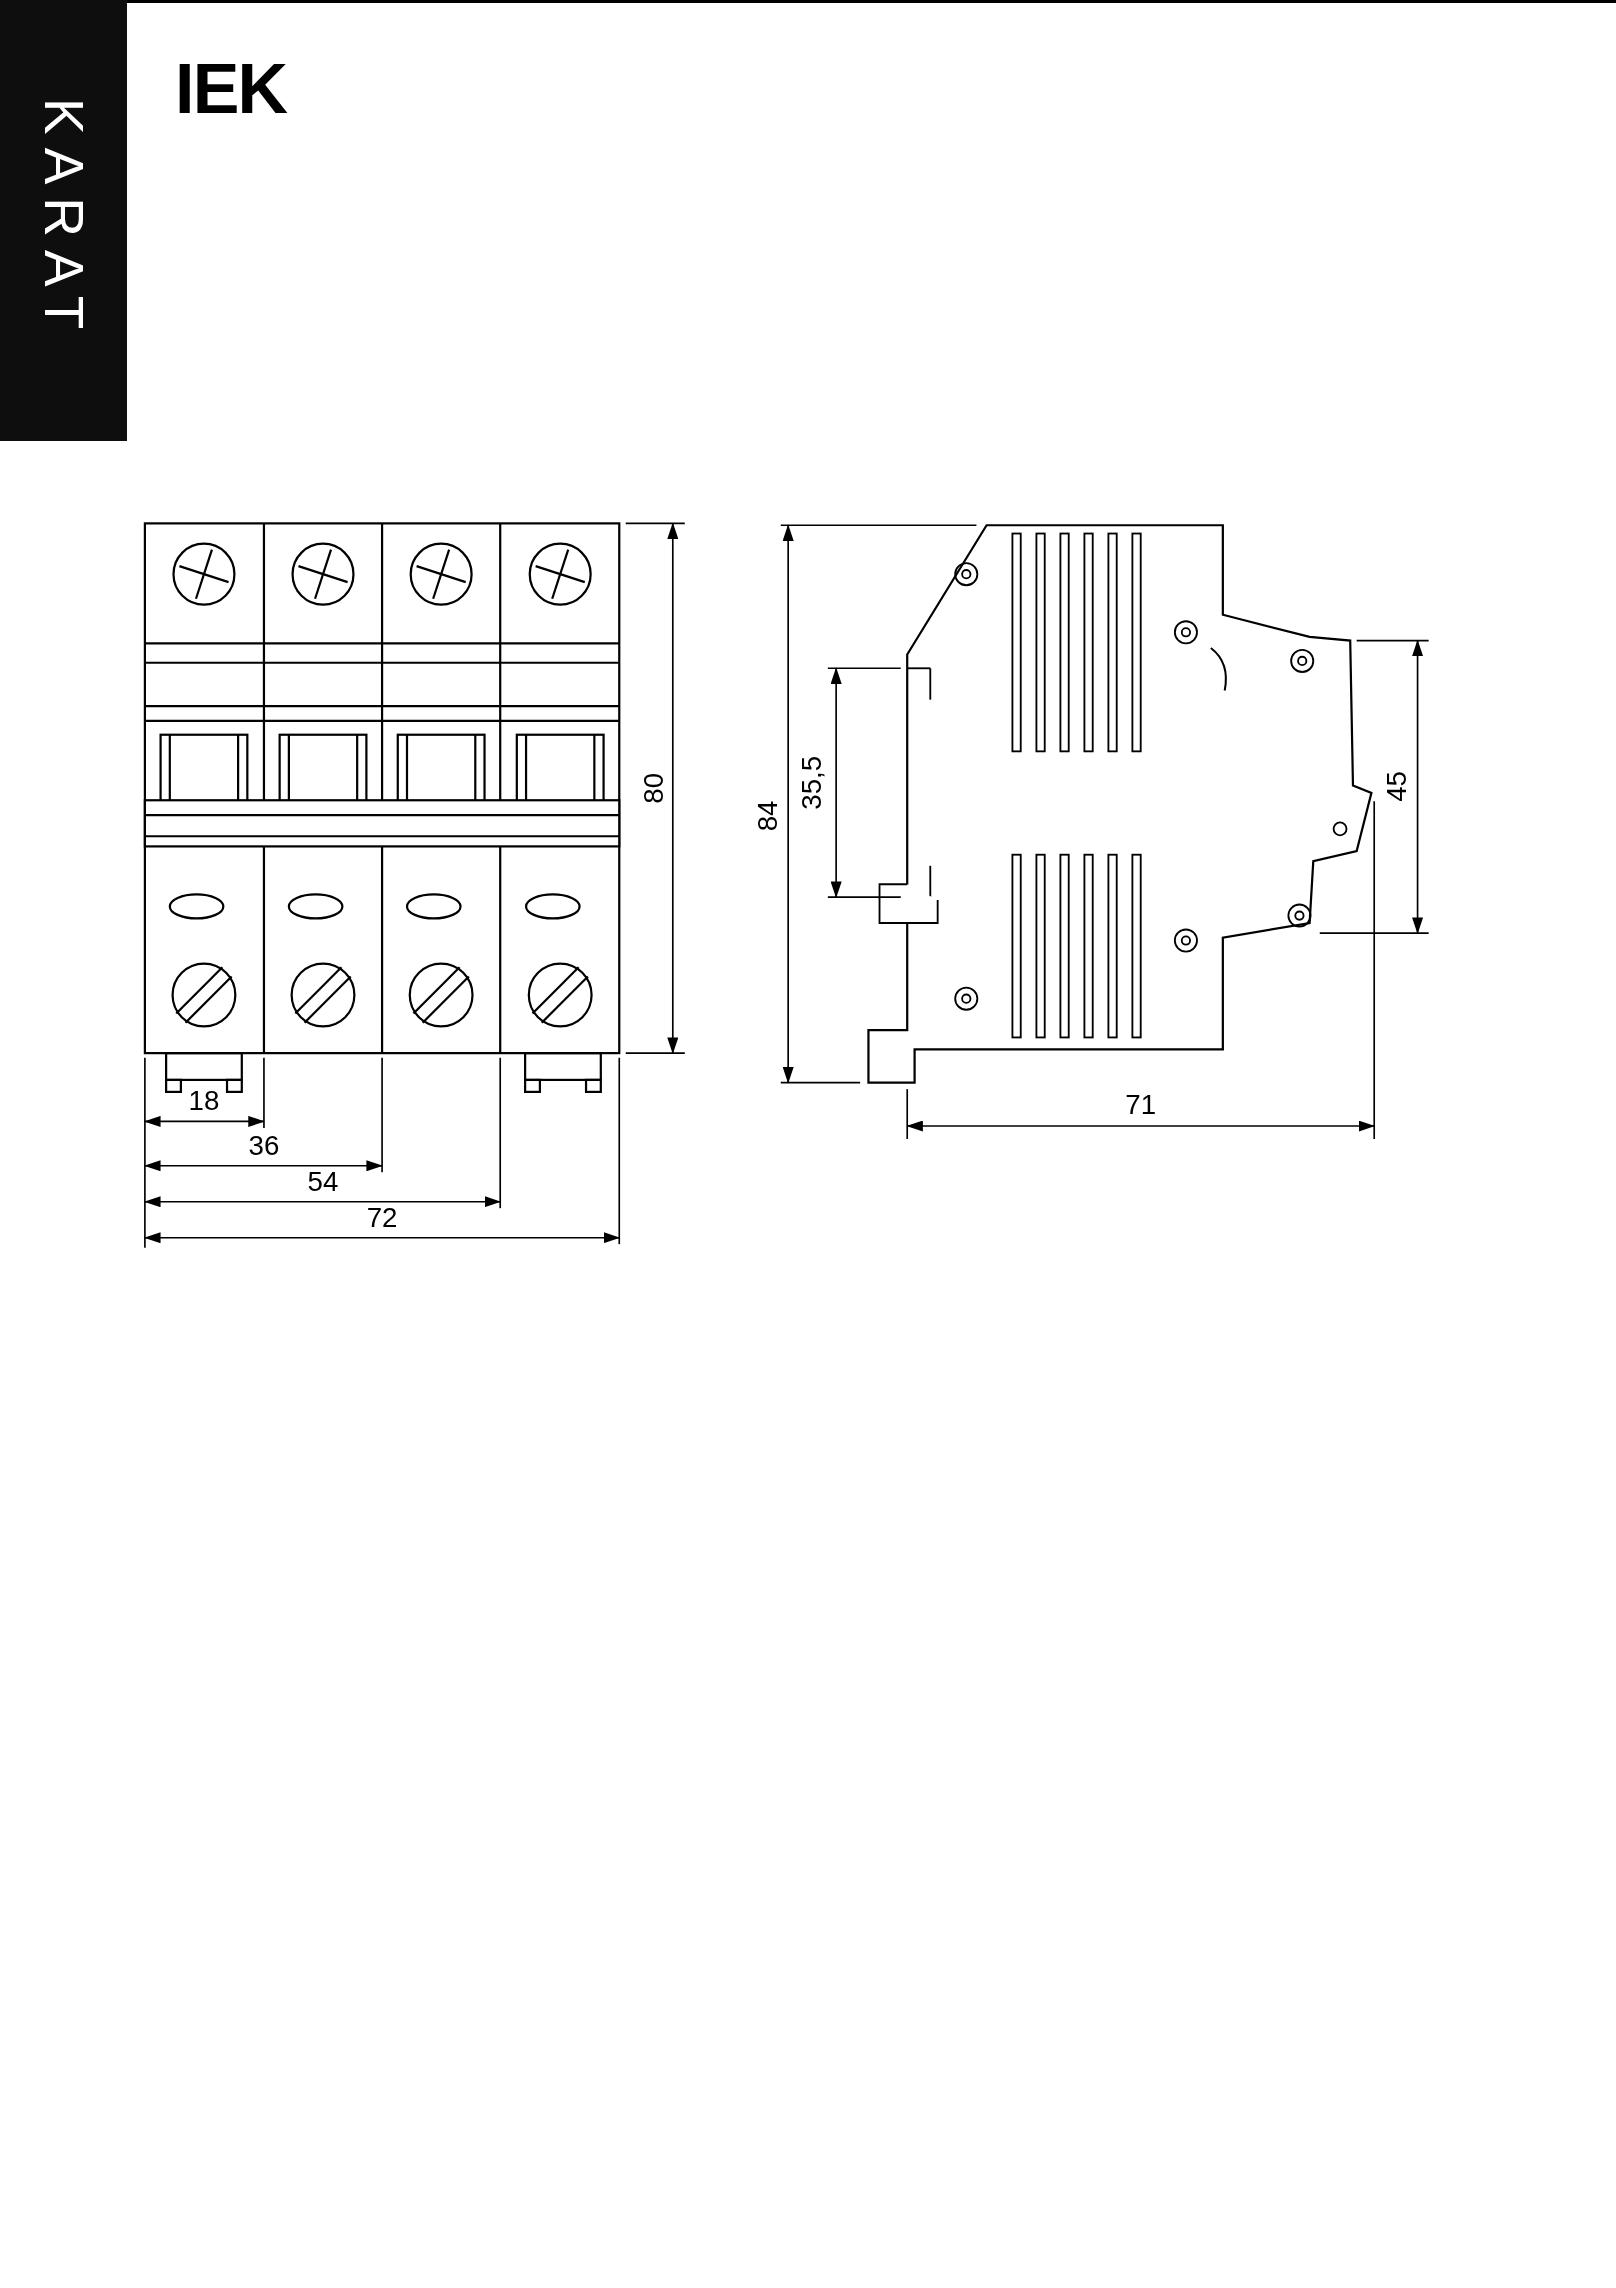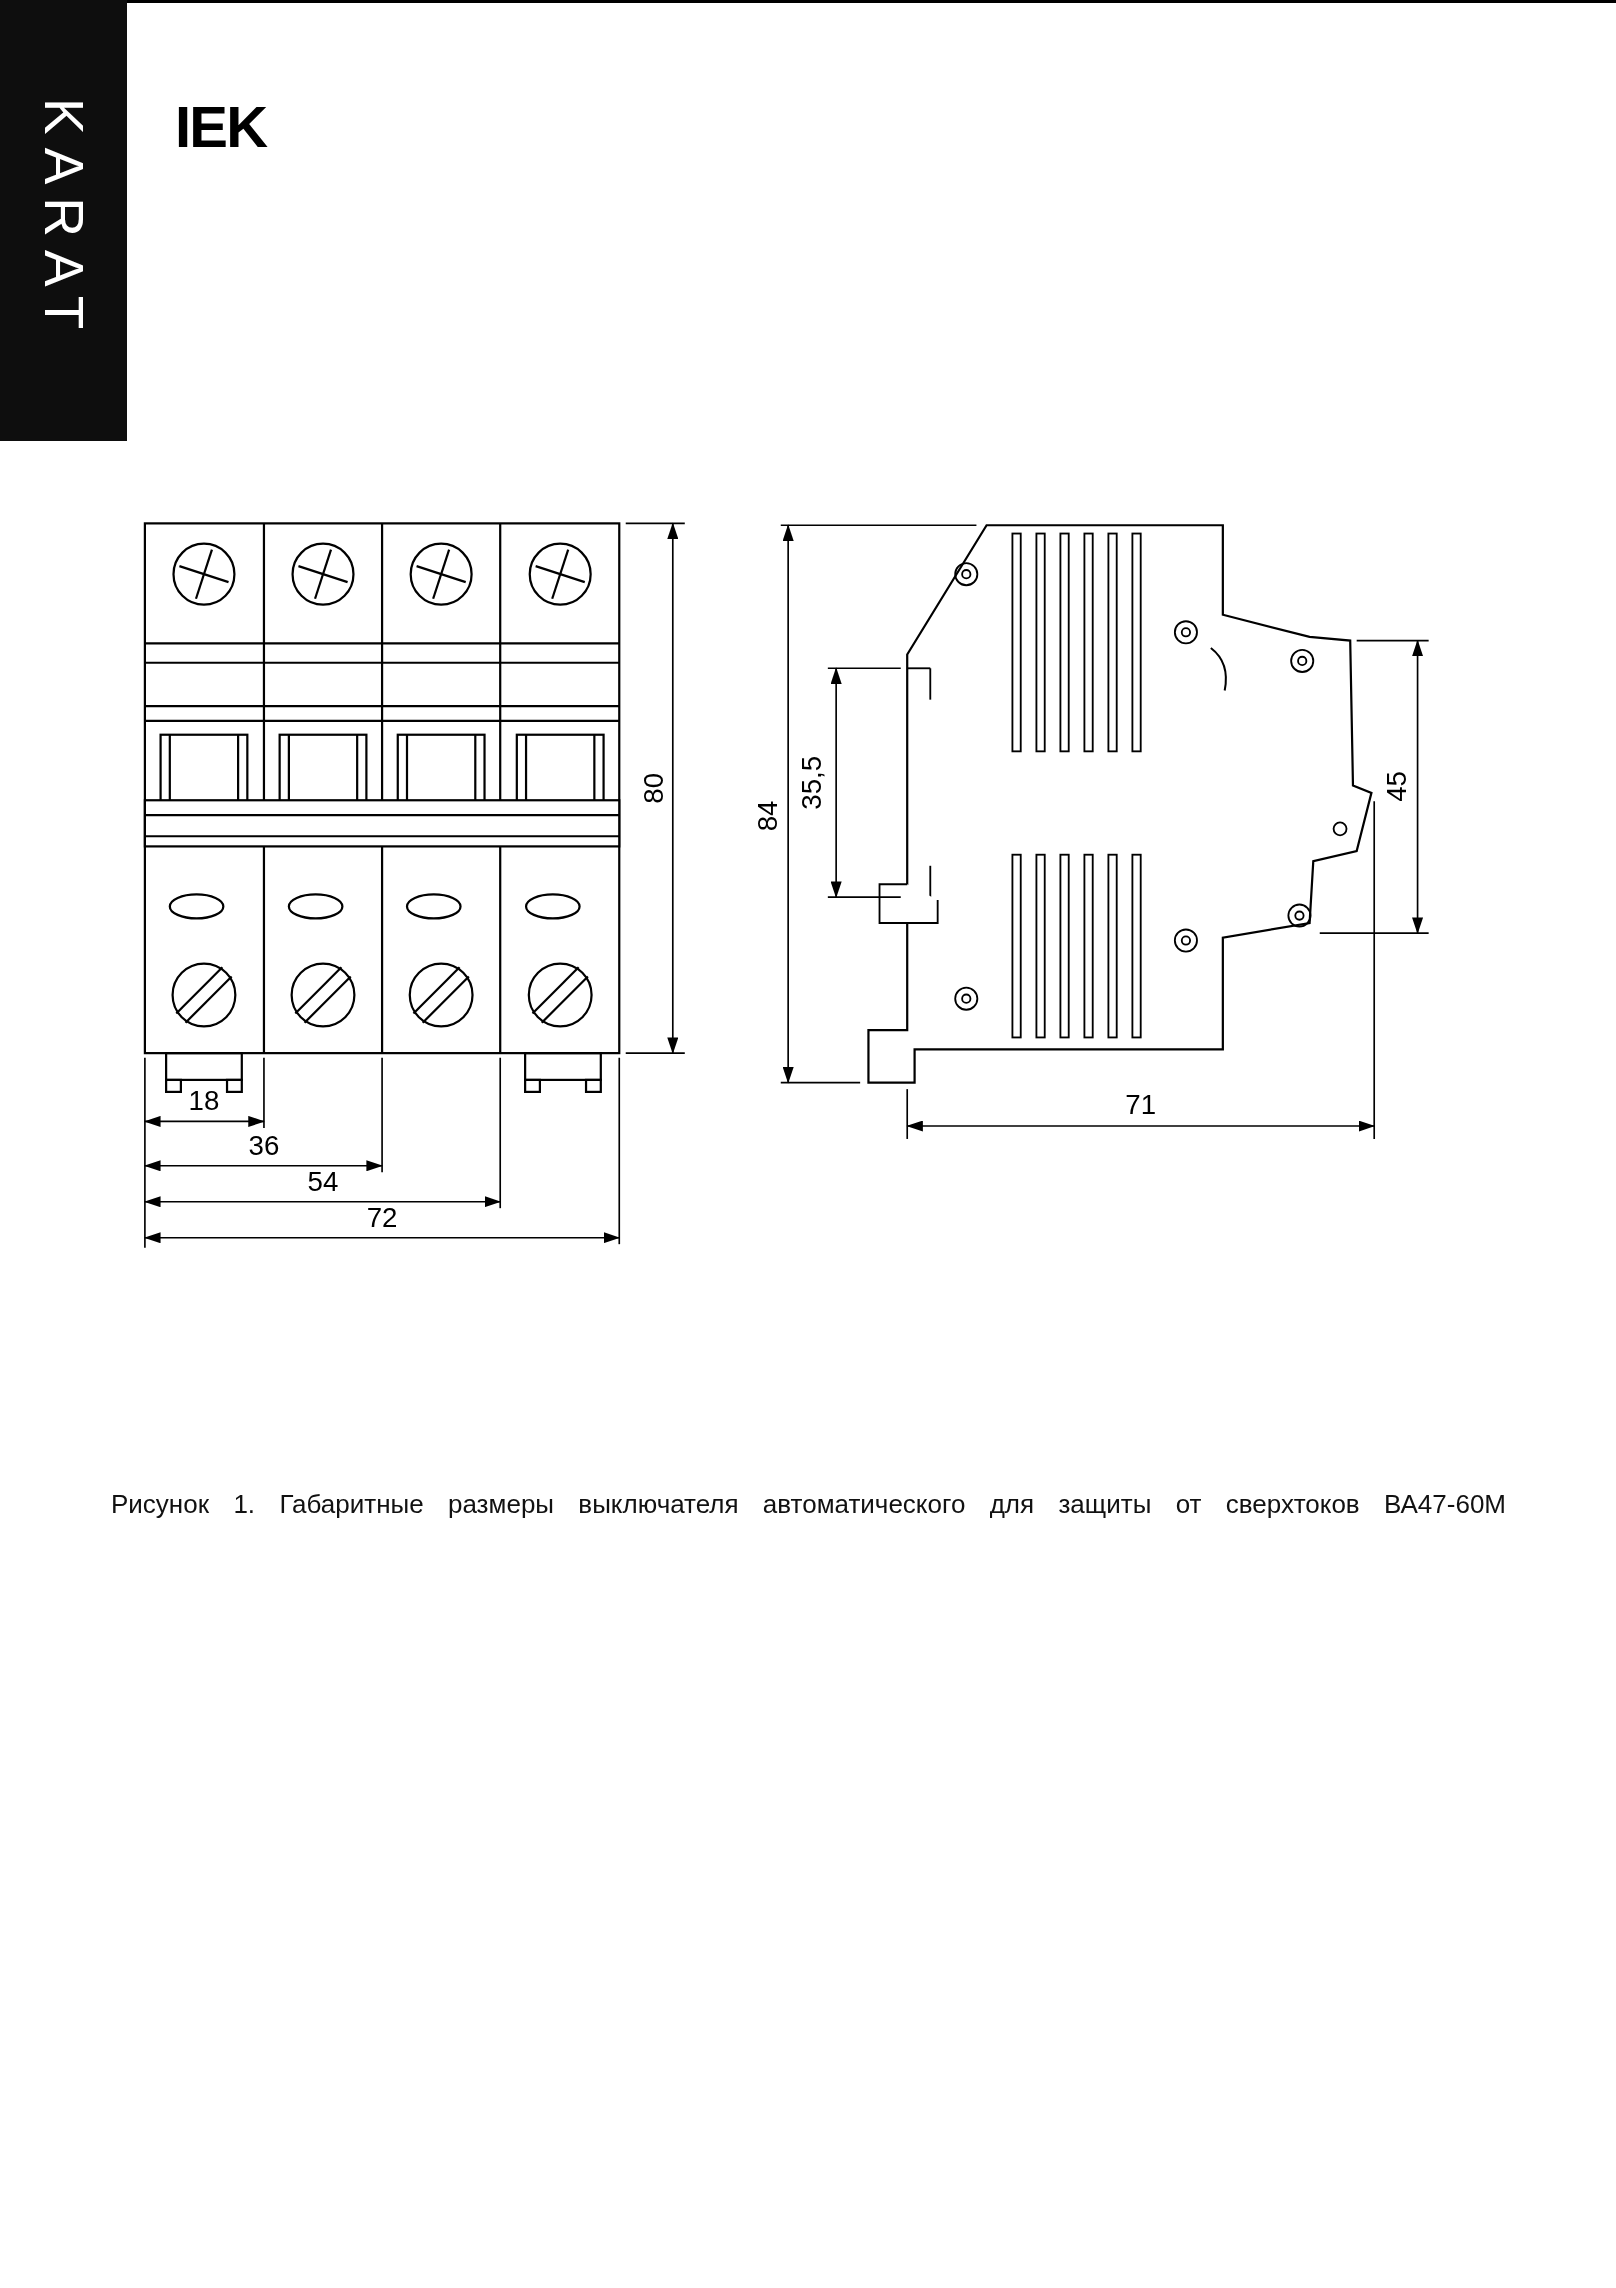--- a/index.html
+++ b/index.html
@@ -20,25 +20,24 @@
   }
   .spine-text{
     writing-mode:vertical-rl;
     color:#ffffff;
     font-size:55px;
     letter-spacing:13px;
     font-weight:400;
   }
   .logo{
     position:absolute;left:175px;top:54px;
-    font-size:58px;line-height:1;
+    font-size:70px;line-height:1;
     font-weight:bold;
     letter-spacing:-1.8px;
     color:#000;
-    margin-top:44px;
   }
   .caption{
     position:absolute;left:111px;top:1488px;width:1395px;
     font-size:26px;line-height:1.3;color:#111;
     font-weight:500;
     text-align:justify;
     text-align-last:justify;
   }
   svg.drawing{position:absolute;left:0;top:0;}
   svg text{font-family:"Liberation Sans", sans-serif;}
@@ -251,16 +250,15 @@
         <text x="414" y="1329">72</text>
 
         <text x="842" y="884" transform="rotate(-90 842 884)">84</text>
         <text x="890" y="848" transform="rotate(-90 890 848)">35,5</text>
         <text x="1524" y="852" transform="rotate(-90 1524 852)">45</text>
         <text x="1236" y="1207">71</text>
       </g>
     </g>
   </svg>
 
-  <div class="caption">Рисунок 1. Габаритные размеры выключателя автоматического для защиты от сверхтоков ВА47-60М</div>
 
 </div>
 
 
 </body></html>

